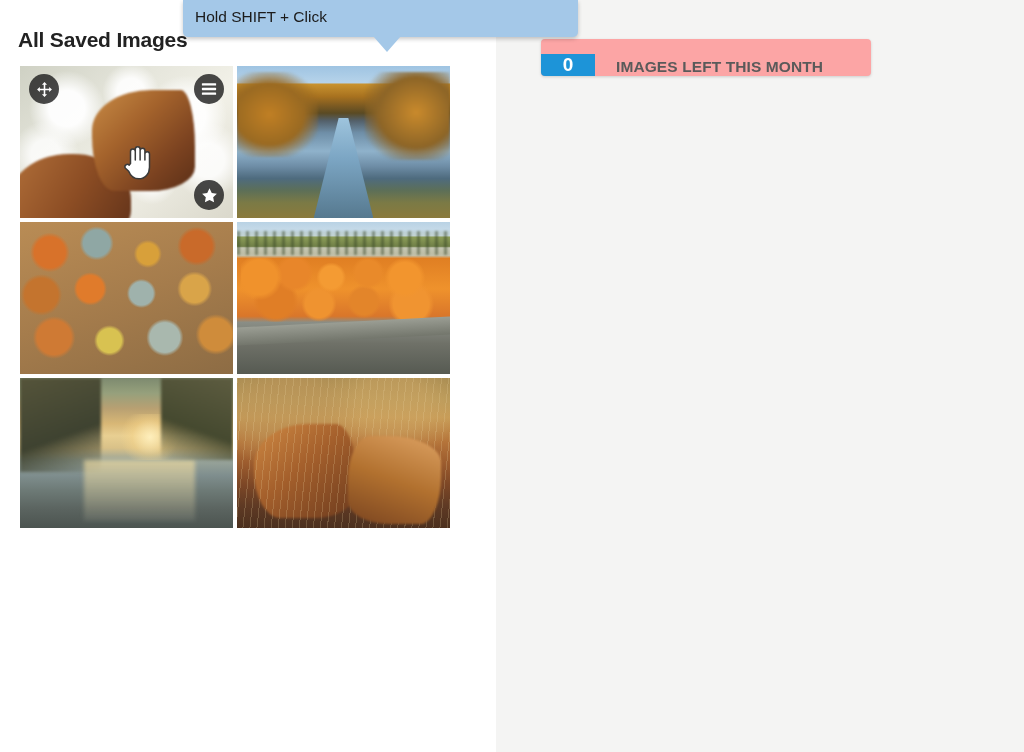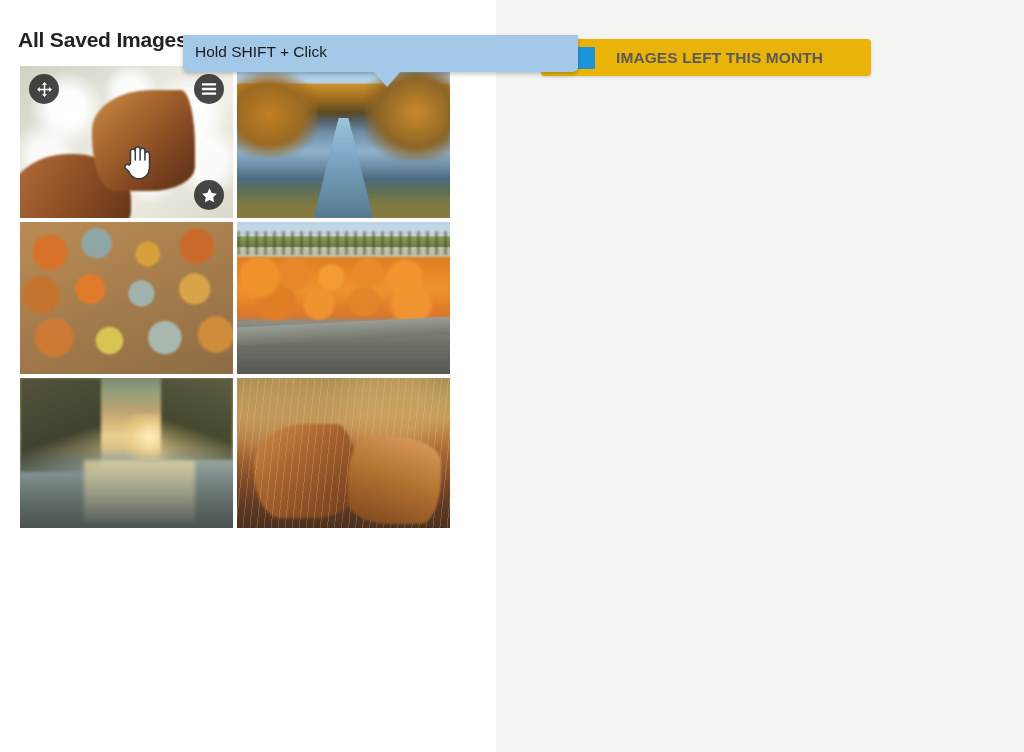--- a/index.html
+++ b/index.html
@@ -36,25 +36,25 @@
     letter-spacing: -0.2px;
     white-space: nowrap;
   }
 
   
   .quota-pill {
     position: absolute;
     left: 541px; top: 39px;
     height: 37px;
     width: 330px;
-    background: #eab308;
+    background: #fca5a5;
     border-radius: 4px;
     box-shadow: 0 1px 3px rgba(0,0,0,0.16);
     display: flex;
-    align-items: center;
+    align-items: flex-end;
     overflow: hidden;
   }
   .quota-count {
     width: 54px;
     background: #1d94d8;
     color: #ffffff;
     display: flex;
     align-items: center;
     justify-content: center;
     font-size: 19px;
@@ -321,21 +321,20 @@
   
   .tooltip {
     position: absolute;
     left: 183px; top: 0px;
     width: 395px;
     background: #a4c8e8;
     border-radius: 0 0 5px 5px;
     padding: 7px 12px 9px 12px;
     box-shadow: 0 2px 4px rgba(0,0,0,0.22);
     z-index: 40;
-    margin-top: 35px;
   }
   .tooltip-line {
     font-size: 15.5px;
     color: #1b1b1b;
     line-height: 1.33;
     white-space: nowrap;
   }
   .tooltip-arrow {
     position: absolute;
     left: 190px; bottom: -15px;

